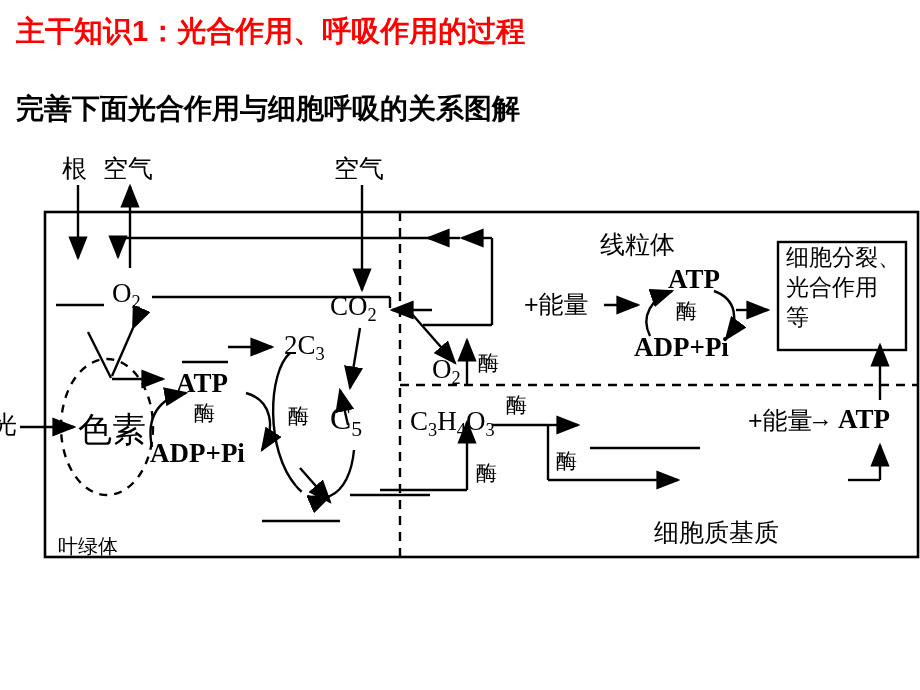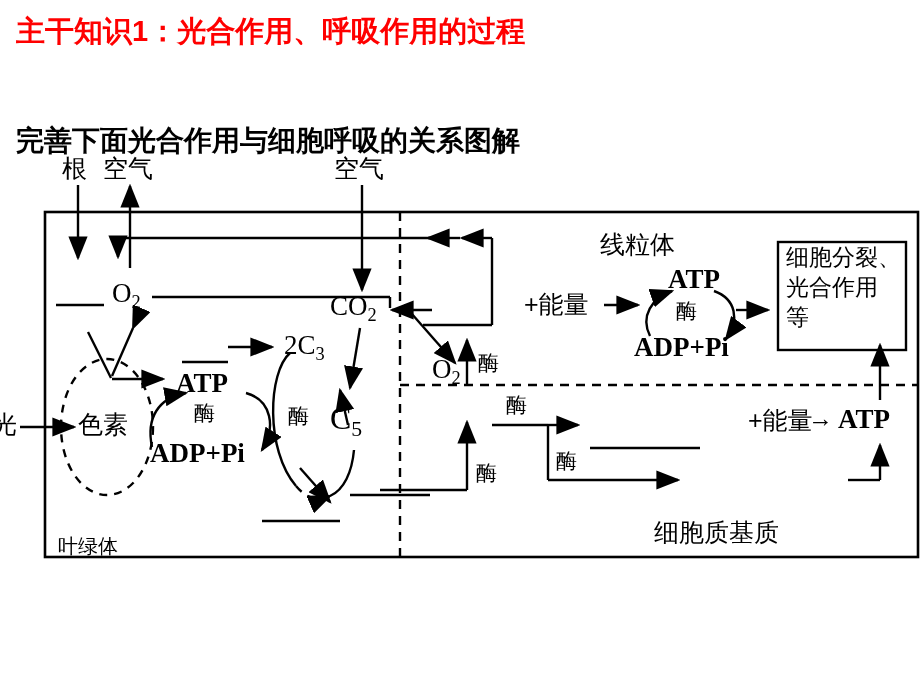--- a/index.html
+++ b/index.html
@@ -12,21 +12,21 @@
 
   .title{
     position:absolute;left:16px;top:12px;
     font-family:"Liberation Sans","DejaVu Sans",sans-serif;
     font-weight:bold;font-size:29px;letter-spacing:0px;
     color:#ff0000;white-space:nowrap;
   }
   .subtitle{
     position:absolute;left:16px;top:90px;
     font-family:"Liberation Serif","DejaVu Serif",serif;
-    font-weight:bold;font-size:28px;color:#000;white-space:nowrap;margin-top:32px;
+    font-weight:bold;font-size:28px;color:#000;white-space:nowrap;
   }
 
   
   .diagram{position:absolute;left:0;top:150px;width:920px;height:420px;}
   .diagram svg{position:absolute;left:0;top:0;}
 
   .lbl{
     position:absolute;white-space:nowrap;line-height:1;
     font-family:"Liberation Serif","DejaVu Serif",serif;
     color:#000;
@@ -143,21 +143,21 @@
 
       <rect x="778" y="92" width="128" height="108" fill="none" stroke="#000" stroke-width="2.4"></rect>
     </svg>
 
     <div class="lbl cn" style="left:62px;top:6px;font-size:25px;">根</div>
     <div class="lbl cn" style="left:103px;top:6px;font-size:25px;">空气</div>
     <div class="lbl cn" style="left:334px;top:6px;font-size:25px;">空气</div>
     <div class="lbl cn" style="left:-8px;top:262px;font-size:25px;">光</div>
 
     <div class="lbl" style="left:112px;top:130px;font-size:27px;">O<span class="sub">2</span></div>
-    <div class="lbl cn" style="left:78px;top:262px;font-size:25px;">色素</div>
+    <div class="lbl cn" style="left:78px;top:262px;font-size:34px;">色素</div>
     <div class="lbl" style="left:176px;top:220px;font-size:27px;font-weight:bold;">ATP</div>
     <div class="lbl cn" style="left:194px;top:252px;font-size:21px;">酶</div>
     <div class="lbl" style="left:150px;top:290px;font-size:27px;font-weight:bold;">ADP+Pi</div>
     <div class="lbl" style="left:284px;top:182px;font-size:27px;">2C<span class="sub">3</span></div>
     <div class="lbl" style="left:330px;top:252px;font-size:32px;">C<span class="sub">5</span></div>
     <div class="lbl cn" style="left:288px;top:255px;font-size:21px;">酶</div>
     <div class="lbl" style="left:330px;top:143px;font-size:27px;">CO<span class="sub">2</span></div>
     <div class="lbl cn" style="left:58px;top:386px;font-size:20px;">叶绿体</div>
 
     <div class="lbl cn" style="left:600px;top:82px;font-size:25px;">线粒体</div>
@@ -165,20 +165,21 @@
     <div class="lbl" style="left:668px;top:116px;font-size:27px;font-weight:bold;">ATP</div>
     <div class="lbl cn" style="left:676px;top:150px;font-size:21px;">酶</div>
     <div class="lbl" style="left:634px;top:184px;font-size:27px;font-weight:bold;">ADP+Pi</div>
     <div class="lbl" style="left:432px;top:206px;font-size:27px;">O<span class="sub">2</span></div>
     <div class="lbl cn" style="left:478px;top:202px;font-size:21px;">酶</div>
 
     <div class="lbl cn" style="left:786px;top:96px;font-size:23px;">细胞分裂、</div>
     <div class="lbl cn" style="left:786px;top:126px;font-size:23px;">光合作用</div>
     <div class="lbl cn" style="left:786px;top:156px;font-size:23px;">等</div>
 
+    <div class="lbl" style="left:410px;top:258px;font-size:27px;">C<span class="sub">3</span>H<span class="sub">4</span>O<span class="sub">3</span></div>
     <div class="lbl cn" style="left:506px;top:244px;font-size:21px;">酶</div>
     <div class="lbl cn" style="left:556px;top:300px;font-size:21px;">酶</div>
     <div class="lbl cn" style="left:476px;top:312px;font-size:21px;">酶</div>
     <div class="lbl cn" style="left:748px;top:258px;font-size:25px;">+能量</div>
     <div class="lbl" style="left:808px;top:256px;font-size:25px;">→</div>
     <div class="lbl" style="left:838px;top:256px;font-size:27px;font-weight:bold;">ATP</div>
     <div class="lbl cn" style="left:638px;top:370px;font-size:25px;margin-left:16px;">细胞质基质</div>
 
   </div>
 </div>

